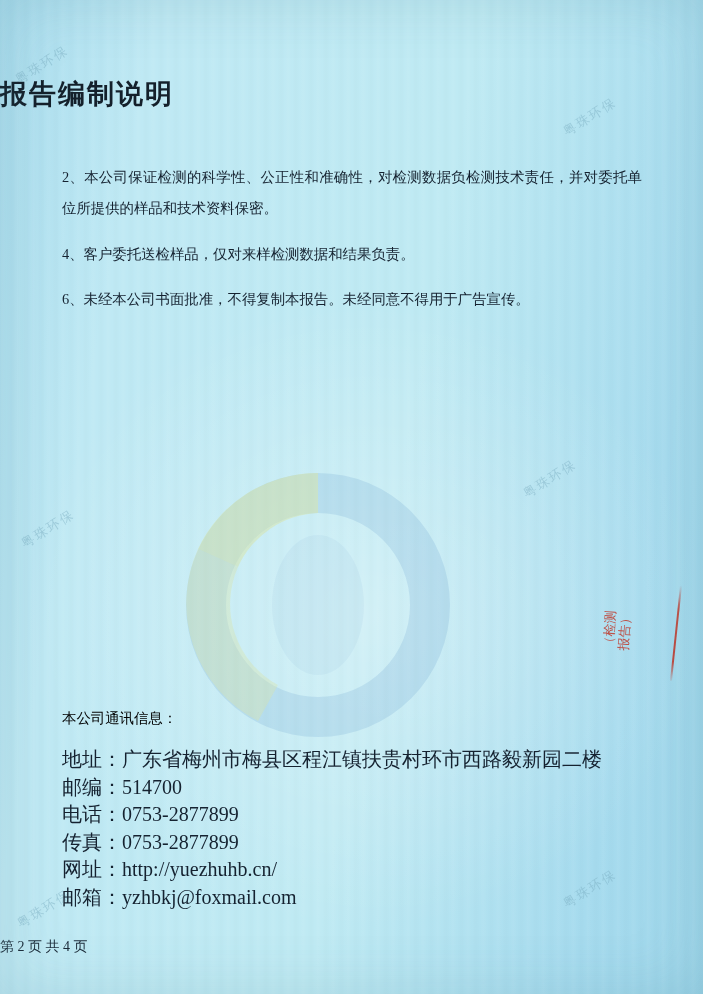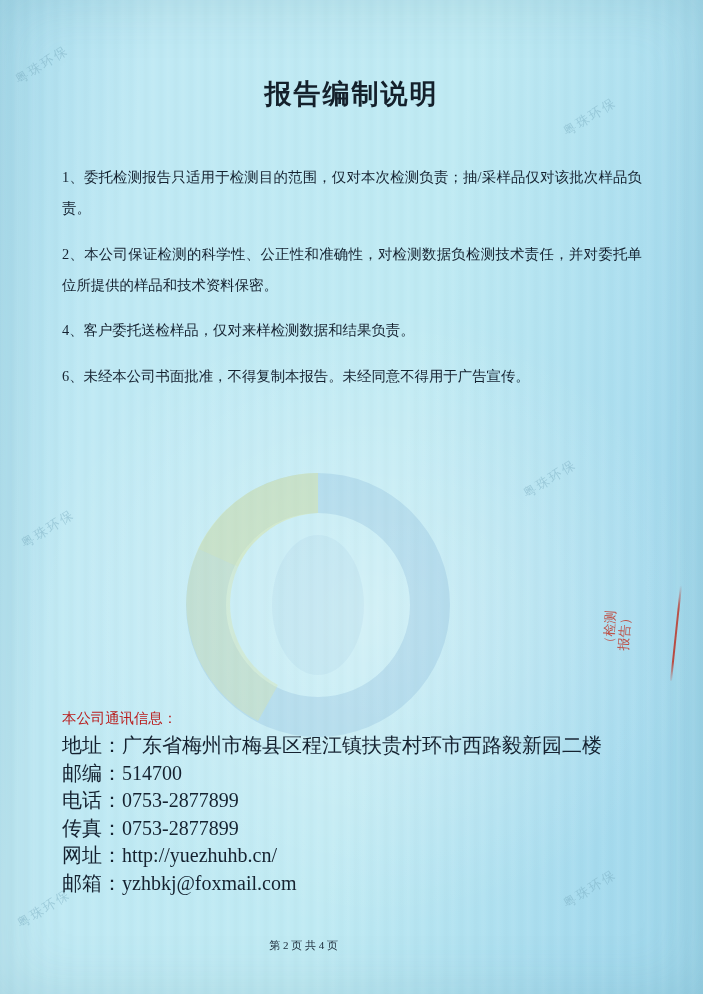--- a/index.html
+++ b/index.html
@@ -62,21 +62,20 @@
   #content {
     position: absolute;
     inset: 0;
   }
 
   #doc-title {
     position: absolute;
     top: 76px;
     left: 0;
     width: 703px;
-    text-align: center;
     font-size: 27px;
     font-weight: bold;
     letter-spacing: 2px;
     color: #14202b;
     font-family: "DejaVu Serif", serif;
   }
 
   #clauses {
     position: absolute;
     top: 148px;
@@ -94,43 +93,42 @@
 
   #contact-block {
     position: absolute;
     left: 62px;
     top: 705px;
     width: 560px;
   }
   #contact-title {
     font-size: 14.4px;
     line-height: 27px;
-    color: #b91c1c;
-    margin-bottom: 0;
+    color: #000000;
+    margin-bottom: 14px;
   }
   .contact-line {
     font-size: 20px;
     line-height: 27.5px;
     color: #152230;
     white-space: nowrap;
   }
   .contact-label {
     display: inline-block;
   }
   .contact-value {
     display: inline-block;
   }
 
   #footer {
     position: absolute;
     left: 0;
     top: 938px;
     width: 607px;
-    text-align: center;
-    font-size: 11px;
+    font-size: 14px;
     color: #1b2a38;
   }
 
   
   #hand-mark {
     position: absolute;
     right: 18px;
     top: 570px;
     width: 46px;
     height: 120px;
@@ -181,21 +179,20 @@
   <div class="wm-text" style="left:18px; top:520px;">粤珠环保</div>
   <div class="wm-text" style="left:520px; top:470px;">粤珠环保</div>
   <div class="wm-text" style="left:14px; top:900px;">粤珠环保</div>
   <div class="wm-text" style="left:560px; top:880px;">粤珠环保</div>
 
   <div id="content">
 
     <div id="doc-title">报告编制说明</div>
 
     <div id="clauses">
-      <p class="clause">1、委托检测报告只适用于检测目的范围，仅对本次检测负责；抽/采样品仅对该批次样品负责。</p>
       <p class="clause">2、本公司保证检测的科学性、公正性和准确性，对检测数据负检测技术责任，并对委托单位所提供的样品和技术资料保密。</p>
       <p class="clause">4、客户委托送检样品，仅对来样检测数据和结果负责。</p>
       <p class="clause">6、未经本公司书面批准，不得复制本报告。未经同意不得用于广告宣传。</p>
     </div>
 
     <div id="contact-block">
       <div id="contact-title">本公司通讯信息：</div>
 
       <div class="contact-line">
         <span class="contact-label">地址：</span><span class="contact-value">广东省梅州市梅县区程江镇扶贵村环市西路毅新园二楼</span>

